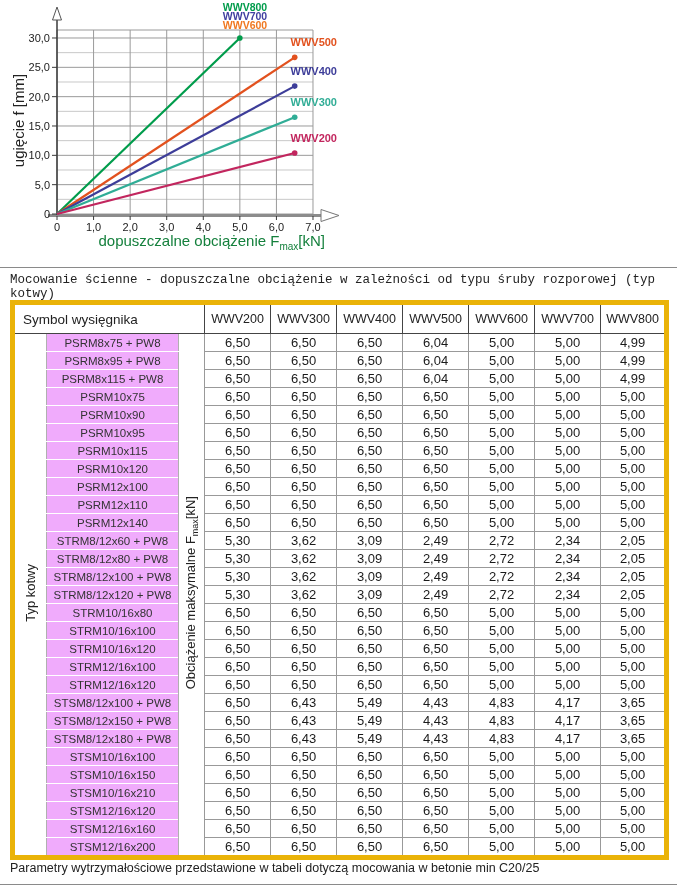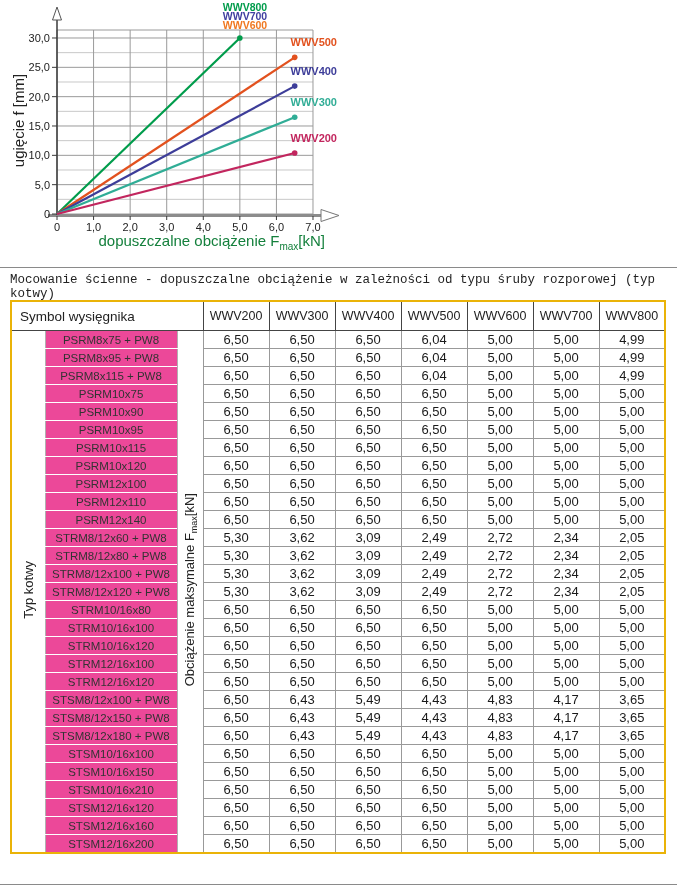--- a/index.html
+++ b/index.html
@@ -9,27 +9,27 @@
   #chart-svg text{font-family:"Liberation Sans",sans-serif;}
   .xlabel{position:absolute;left:45px;top:232px;width:280px;text-align:right;
           font-size:15px;color:#15803d;white-space:nowrap;}
   .xlabel sub{font-size:10px;}
   .ylabel{position:absolute;left:-53px;top:112px;width:142px;text-align:center;
           font-size:15px;color:#222;transform:rotate(-90deg);white-space:nowrap;}
   .hr{position:absolute;left:0;width:677px;height:1px;background:#8a8a8a;}
   .caption{position:absolute;left:10px;top:273px;font-size:12.5px;color:#222;font-family:Liberation Mono, monospace;}
   .footer-note{position:absolute;left:10px;top:861px;font-size:12.5px;color:#222;}
   table.spec{position:absolute;left:10px;top:300px;border-collapse:collapse;
-             table-layout:fixed;width:654px;border:2px solid #eab308;padding-left:32px;}
+             table-layout:fixed;width:654px;border:5px solid #eab308;padding-left:32px;}
   table.spec th,table.spec td{padding:0;}
   table.spec thead th{border:1px solid #444;height:28px;font-weight:normal;
                       font-size:12.5px;color:#222;text-align:center;}
   table.spec th.corner{text-align:left;padding-left:8px;font-size:13.5px;}
   td.data{border:1px solid #999;text-align:center;font-size:13px;height:17px;color:#1a1a1a;}
-  td.label-cell{background:#ec4899;border-top:1px solid #fff;border-bottom:1px solid #fff;
+  td.label-cell{background:#f0abfc;border-top:1px solid #fff;border-bottom:1px solid #fff;
                 border-left:1px solid #b0b0b0;border-right:1px solid #b0b0b0;
                 text-align:center;font-size:11.5px;color:#333;}
   td.group-cell,td.axis-cell{border:none;text-align:center;vertical-align:middle;background:#fff;}
   td.axis-cell{border-right:1px solid #999;border-left:1px solid #b0b0b0;}
   .vtext{writing-mode:vertical-rl;transform:rotate(180deg);white-space:nowrap;
          display:inline-block;font-size:13px;color:#222;}
   .vtext sub{font-size:9px;}
 </style>
 </head>
 <body>
@@ -434,14 +434,15 @@
           <td class="data">6,50</td>
           <td class="data">6,50</td>
           <td class="data">6,50</td>
           <td class="data">5,00</td>
           <td class="data">5,00</td>
           <td class="data">5,00</td>
         </tr>
       </tbody>
   </table>
 
+  <div class="footer-note">Parametry wytrzymałościowe przedstawione w tabeli dotyczą mocowania w betonie min C20/25</div>
   <div class="hr" style="top:884px"></div>
 </div>
 
 </body></html>

